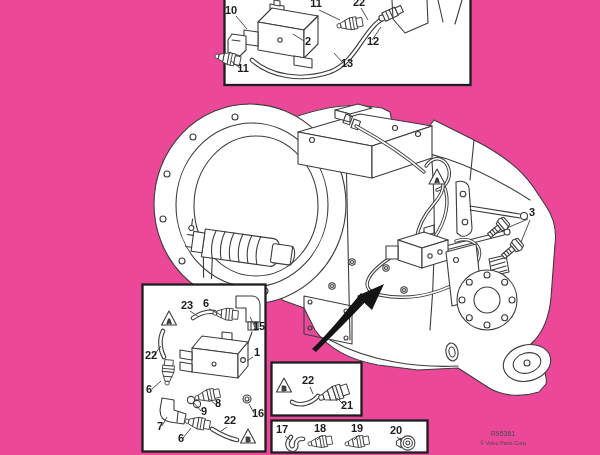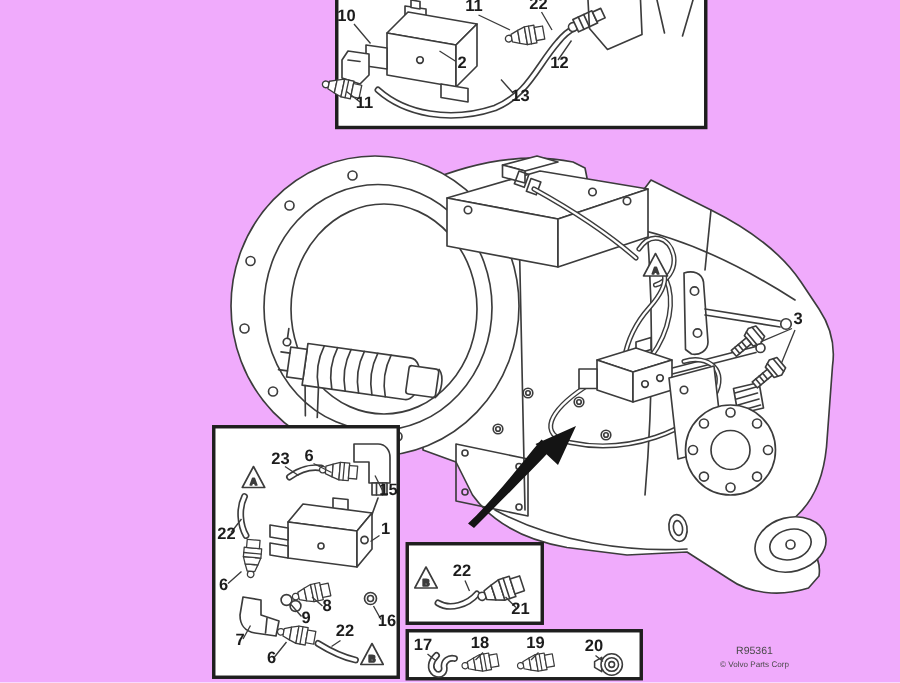--- a/index.html
+++ b/index.html
@@ -1,16 +1,16 @@
 <!DOCTYPE html>
 <html><head>
 <meta charset="utf-8">
 <style>
   html,body{margin:0;padding:0;background:#fff;}
-  .stage{position:relative;width:600px;height:455px;background:#f0abfc;overflow:hidden;
+  .stage{position:relative;width:600px;height:455px;background:#ec4899;overflow:hidden;
          font-family:"Liberation Sans", sans-serif;}
   svg{display:block}
   .art{stroke:#3c3c3c;fill:none;stroke-width:1.1;stroke-linecap:round;stroke-linejoin:round;}
   .wfill{fill:#ffffff;}
   .box{stroke:#1e1e1e;stroke-width:2.3;fill:#ffffff;}
   .leader{stroke:#3c3c3c;stroke-width:0.9;fill:none;}
   .callout{font-family:"Liberation Sans", sans-serif;font-size:11px;font-weight:bold;
            fill:#1c1c1c;text-anchor:middle;}
   .tri-letter{font-family:"Liberation Sans", sans-serif;font-size:6.5px;font-weight:bold;
            fill:#1c1c1c;text-anchor:middle;}

